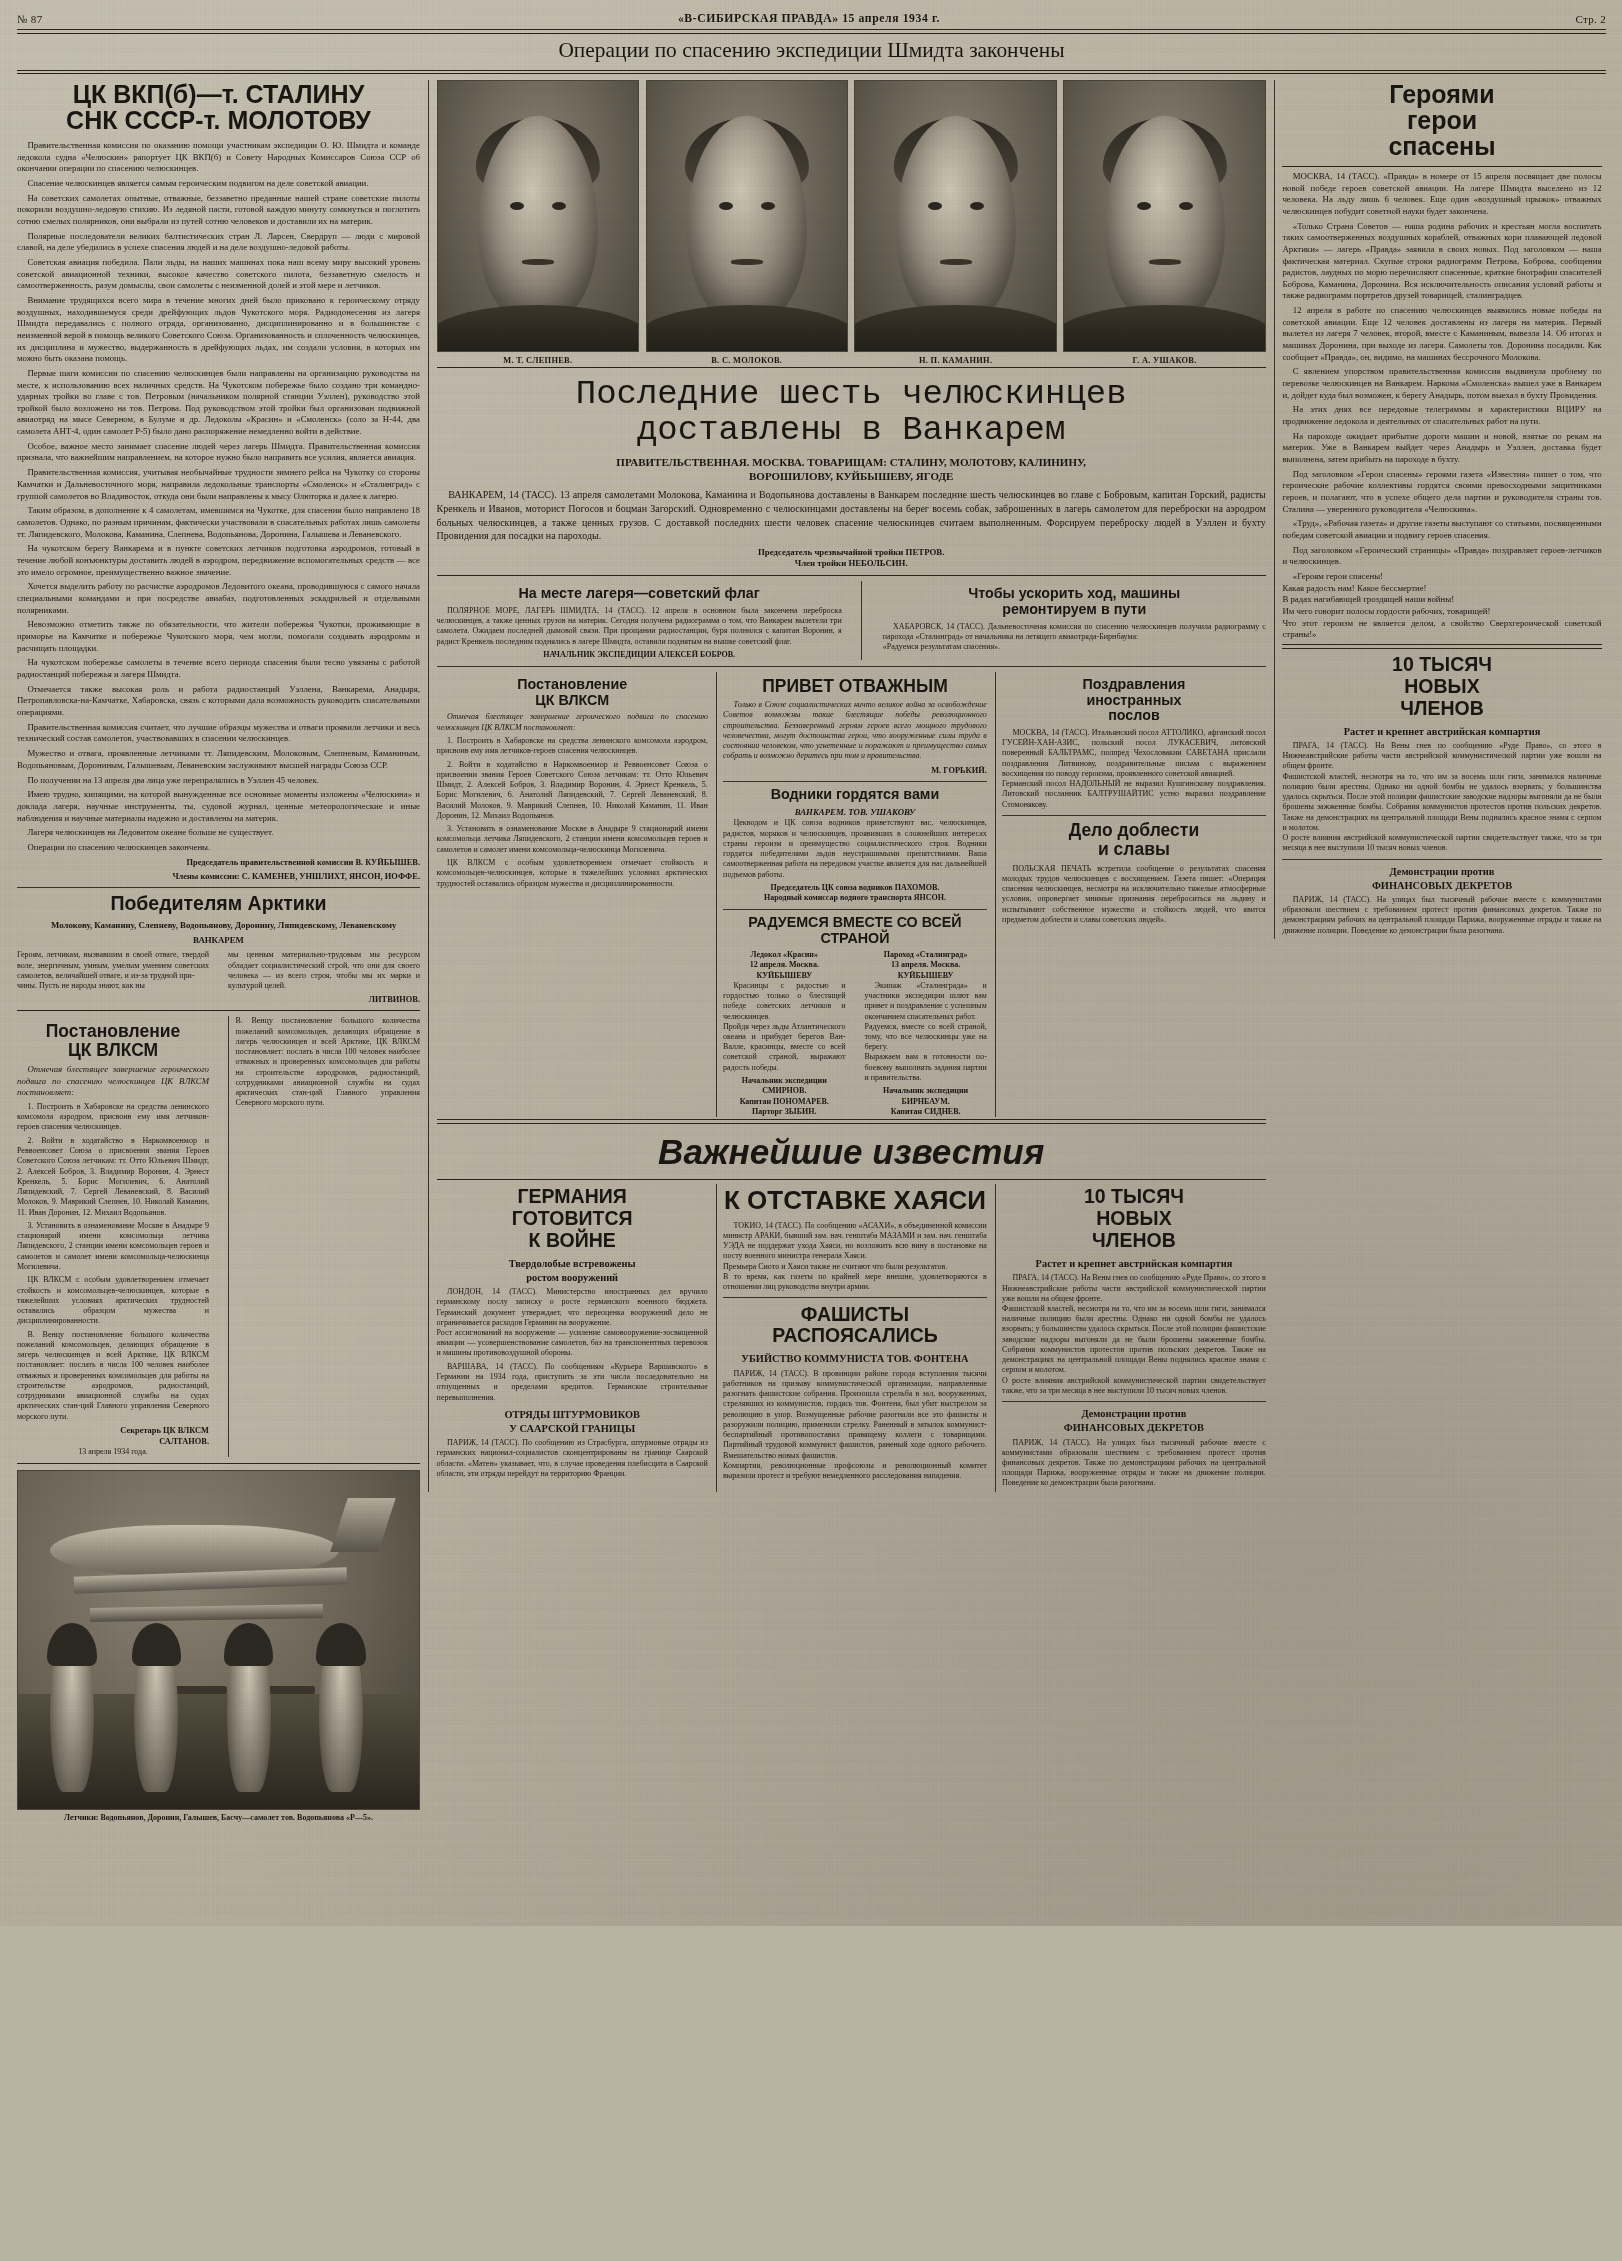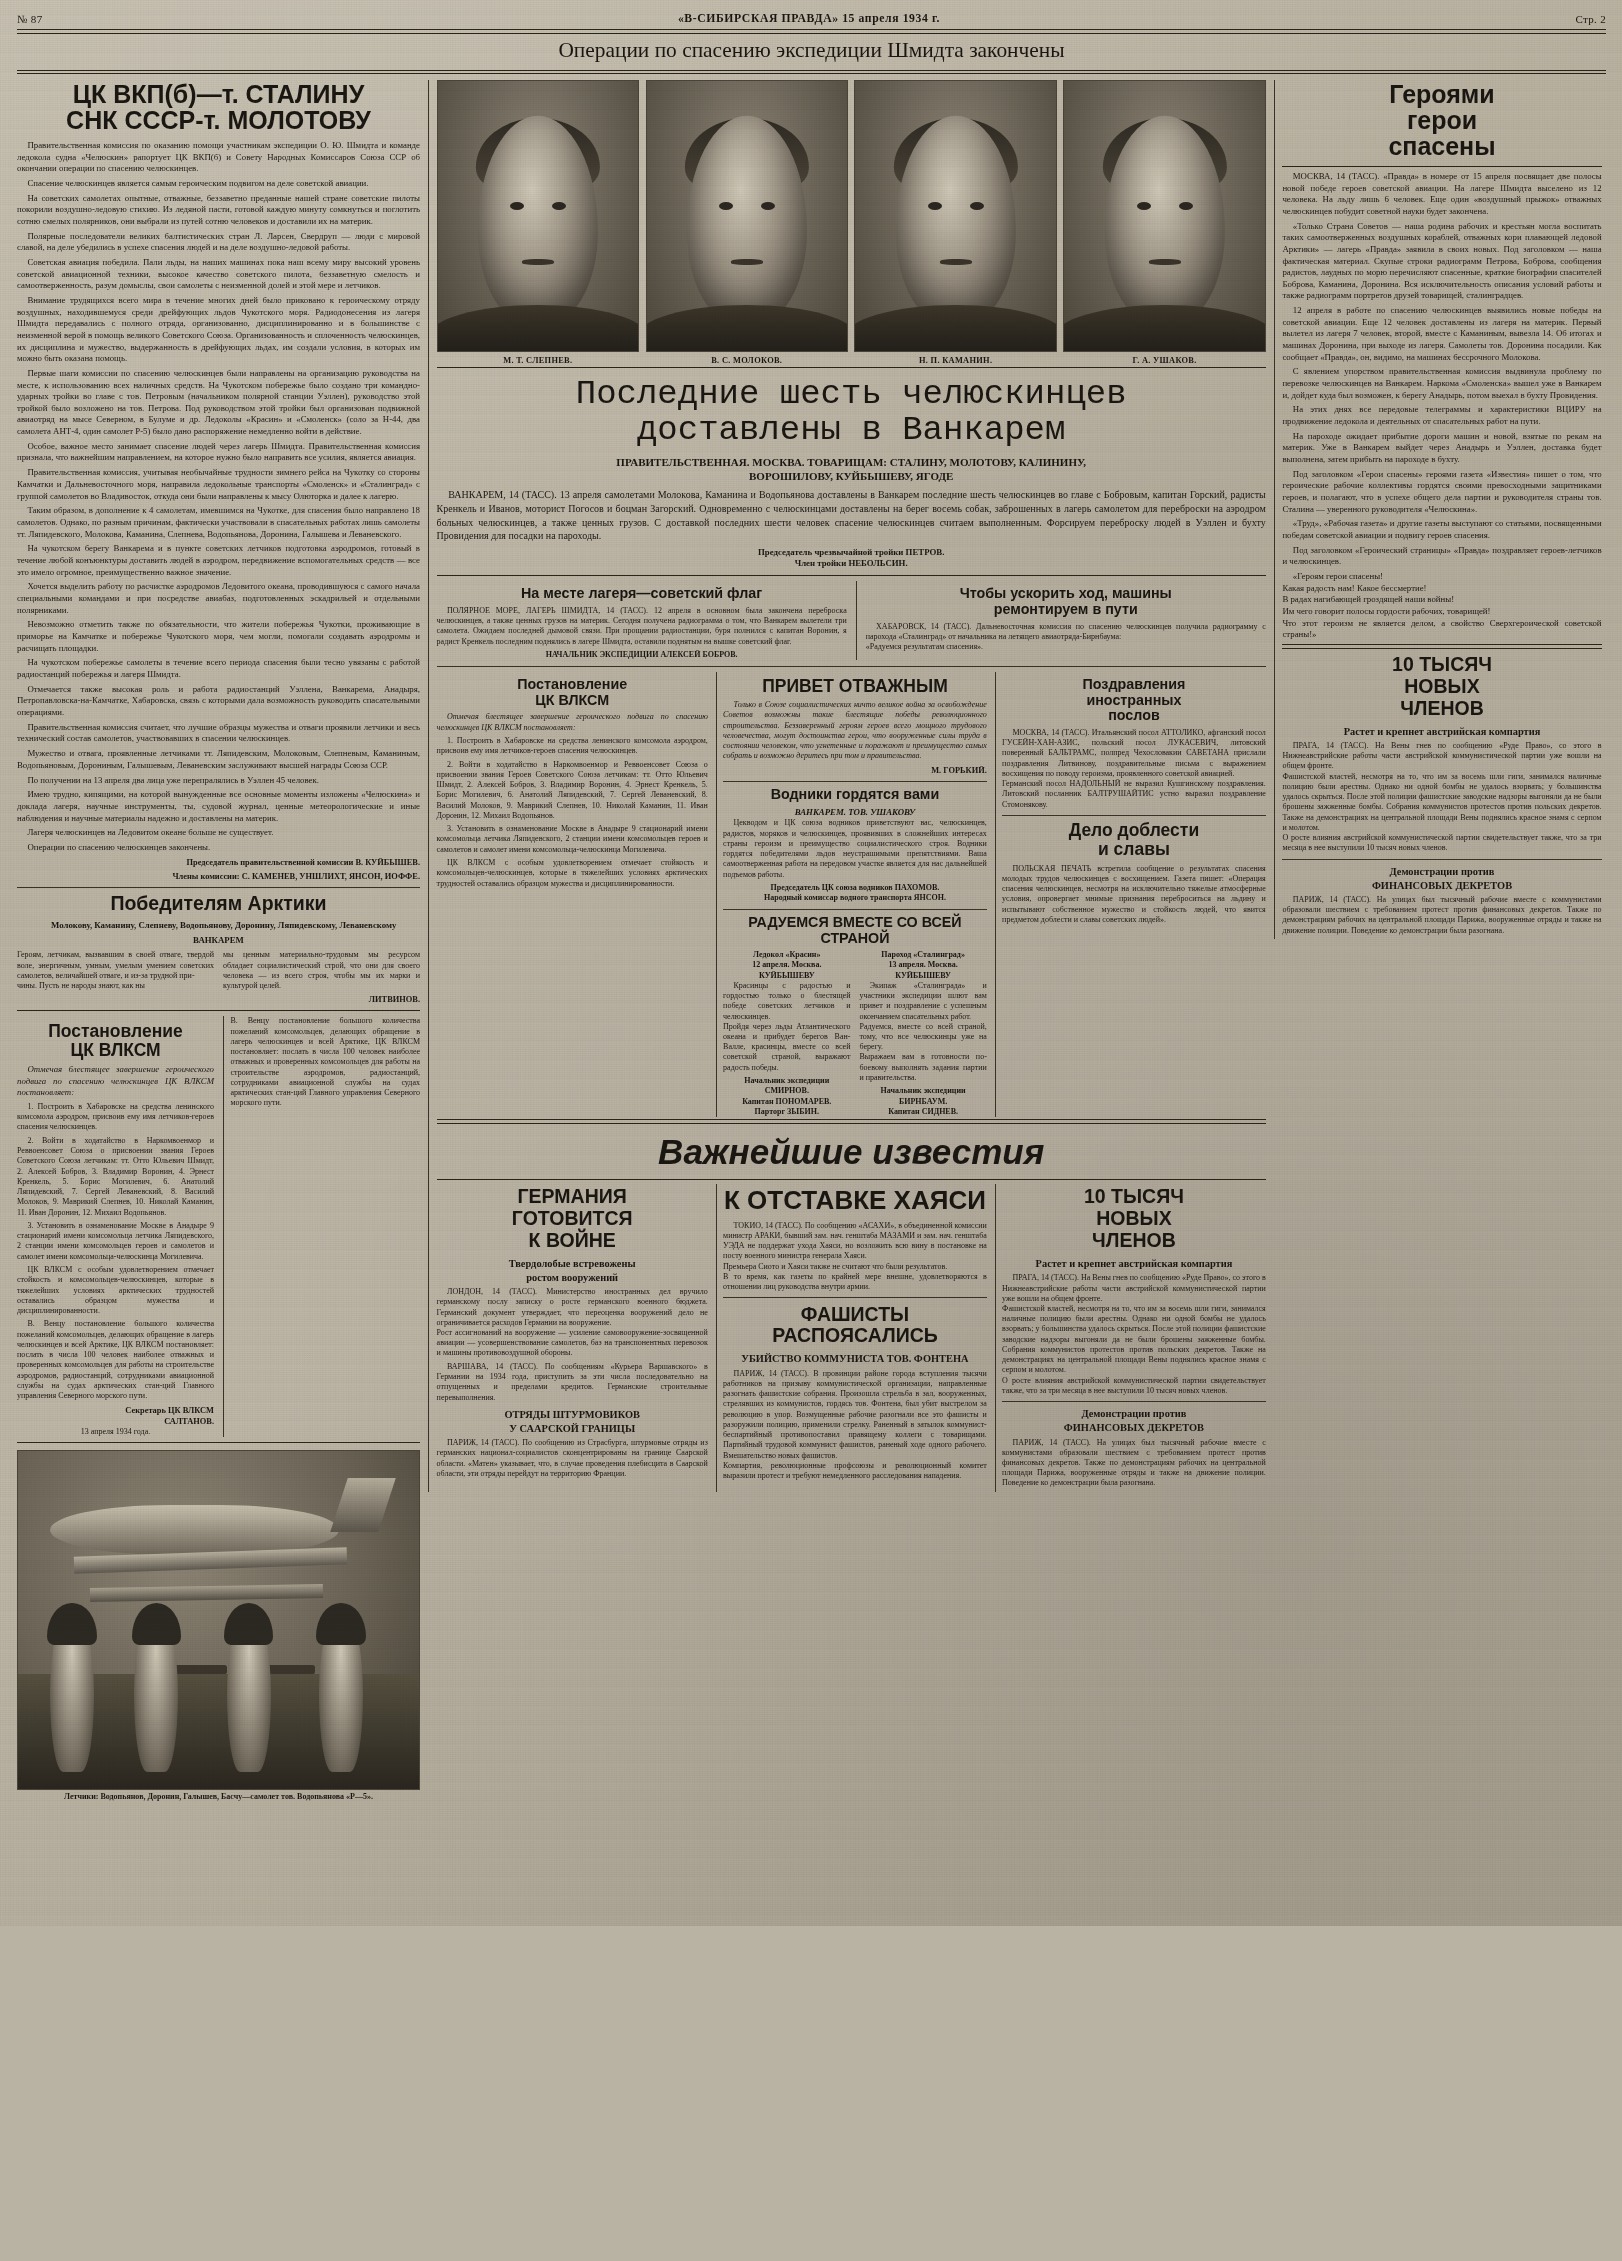--- a/index.html
+++ b/index.html
@@ -118,21 +118,21 @@
   .caption { text-align:center; font-size:8.4px; font-weight:bold; padding-top:3.2px; letter-spacing:0.3px;}
   
   h2.bighead {
     text-align:center; font-size:34px; line-height:1.06;
     font-family:Liberation Mono, monospace; font-weight:normal;
     margin:7.8px 0 6.5px 0;
   }
   .gov { text-align:center; font-weight:bold; font-size:11px; line-height:1.3; margin-bottom:5.2px;}
   .lead { font-size:10px; line-height:1.36; text-align:justify; }
   .lead p { text-indent:11.7px; margin:0 0 3.9px 0;}
-  .two { display:grid; grid-template-columns:1fr 1fr; gap:9px; }
+  .two { display:grid; grid-template-columns:1fr 1fr; gap:19px; }
   .three { display:grid; grid-template-columns:1fr 1fr 1fr; gap:7.8px; }
   .tiny { font-size:8px; line-height:1.28; }
   
   .plane {
     position:relative; height:338px; margin-top:6.5px;
     background:radial-gradient(ellipse at 40% 30%, #8d8475 0%, #6a6355 55%, #423c32 100%);
     border:0.6px solid #4a4438; overflow:hidden;
   }
   .plane .fuse {
     position:absolute; left:8%; top:16%; width:72%; height:15%;
@@ -344,21 +344,21 @@
       <div class="center bold">Член тройки НЕБОЛЬСИН.</div>
 
       <div class="hr thick"></div>
 
       <div class="two">
         <div>
           <h3 class="sub">На месте лагеря—советский флаг</h3>
           <p class="tiny">ПОЛЯРНОЕ МОРЕ, ЛАГЕРЬ ШМИДТА, 14 (ТАСС). 12 апреля в основном была закончена переброска челюскинцев, а также ценных грузов на материк. Сегодня получена радиограмма о том, что Ванкарем вылетели три самолета. Ожидаем последней дымовой связи. При прощании радиостанции, буря полнился с капитан Воронин, я радист Кренкель последним поднялись в лагере Шмидта, оставили поднятым на вышке советский флаг.</p>
           <div class="center tiny bold">НАЧАЛЬНИК ЭКСПЕДИЦИИ АЛЕКСЕЙ БОБРОВ.</div>
         </div>
-        <div style="border-left:0.6px solid #3a3226; padding-left:9px">
+        <div style="border-left:0.6px solid #3a3226; padding-left:21px">
           <h3 class="sub" style="white-space:pre-line">Чтобы ускорить ход, машины
 ремонтируем в пути</h3>
           <p class="tiny" style="white-space:pre-line">ХАБАРОВСК, 14 (ТАСС). Дальневосточная комиссия по спасению челюскинцев получила радиограмму с парохода «Сталинград» от начальника на летящего авиаотряда-Бирнбаума:
 «Радуемся результатам спасения».</p>
         </div>
       </div>
 
       <div class="hr"></div>
 
       <div class="three">

